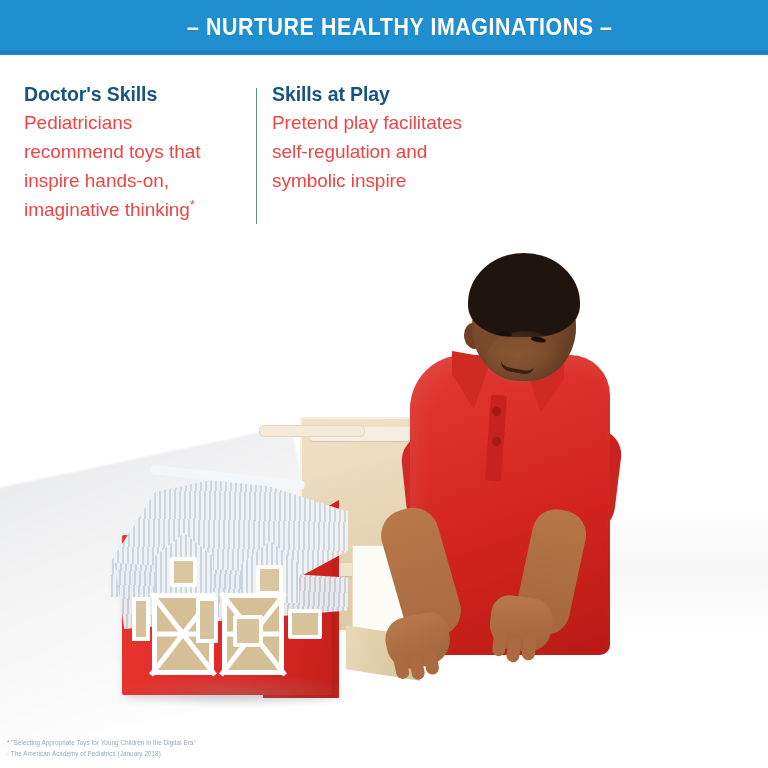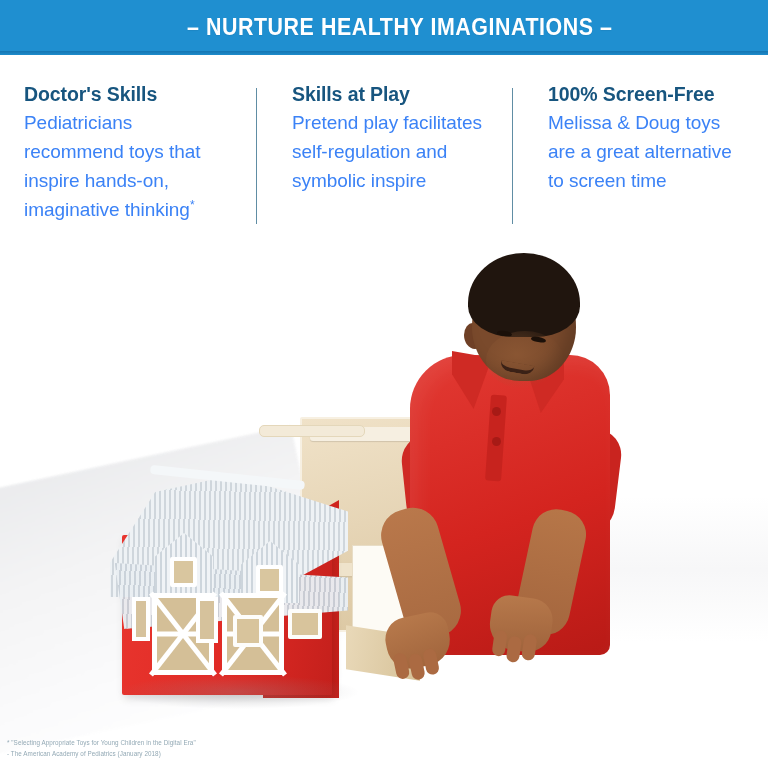--- a/index.html
+++ b/index.html
@@ -60,41 +60,41 @@
     height: 190px;
     display: flex;
     padding: 27px 0 0 0;
   }
   .col {
     position: relative;
     flex: 0 0 256px;
     width: 256px;
     padding: 0 26px 0 24px;
   }
-  .col + .col { padding-left: 36px; }
+  .col + .col { padding-left: 16px; }
   .divider {
     position: absolute;
     left: 0;
     top: 6px;
     width: 1px;
     height: 136px;
     background: #3d7490;
     opacity: .82;
   }
   .col-heading {
     color: #17557f;
     font-size: 19.5px;
     font-weight: bold;
     line-height: 1.28;
     letter-spacing: -0.1px;
     white-space: nowrap;
     margin-bottom: 1px;
   }
   .col-body {
-    color: #3b82f6;
+    color: #ef4444;
     font-size: 19px;
     font-weight: 300;
     line-height: 1.53;
     letter-spacing: -0.05px;
   }
   .col-body .sup {
     font-size: 12px;
     vertical-align: super;
     line-height: 0;
   }
@@ -470,25 +470,20 @@
       <div class="col-heading">Doctor's Skills</div>
       <div class="col-body"><span>Pediatricians recommend toys that inspire hands-on, imaginative thinking</span><span class="sup">*</span></div>
     </div>
 
     <div class="col">
       <span class="divider"></span>
       <div class="col-heading">Skills at Play</div>
       <div class="col-body">Pretend play facilitates self-regulation and symbolic inspire</div>
     </div>
 
-    <div class="col">
-      <span class="divider"></span>
-      <div class="col-heading">100% Screen-Free</div>
-      <div class="col-body">Melissa &amp; Doug toys are a great alternative to screen time</div>
-    </div>
 
   </div>
 
   <div class="photo">
 
     <div class="table-surface"></div>
     <div class="table-edge"></div>
 
     <div class="barn-back"></div>
     <div class="barn-back-floor"></div>

